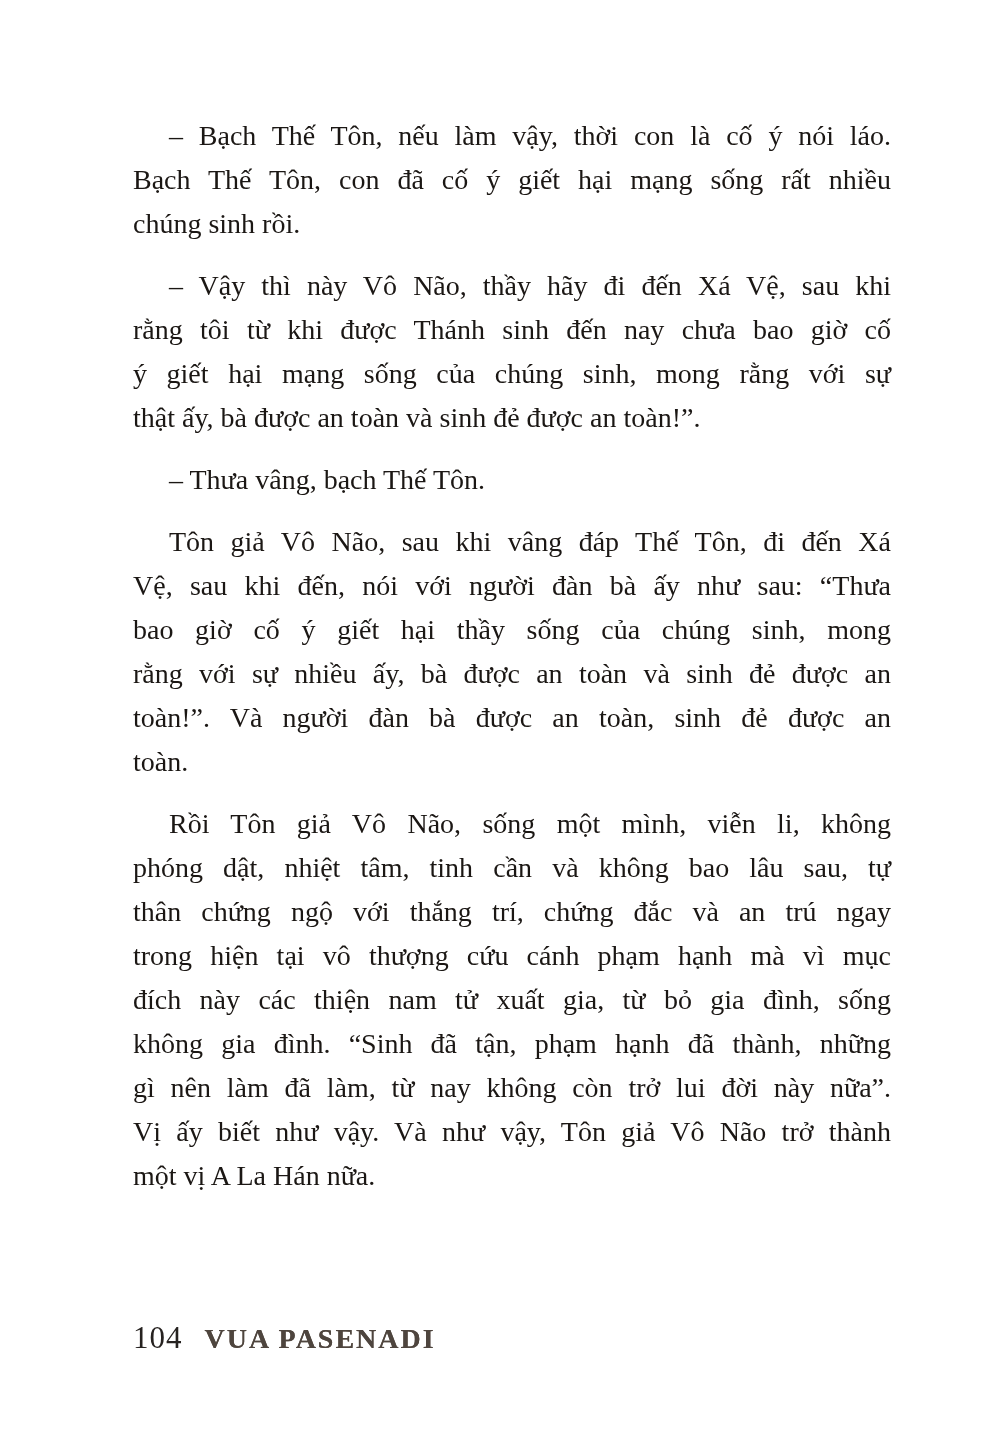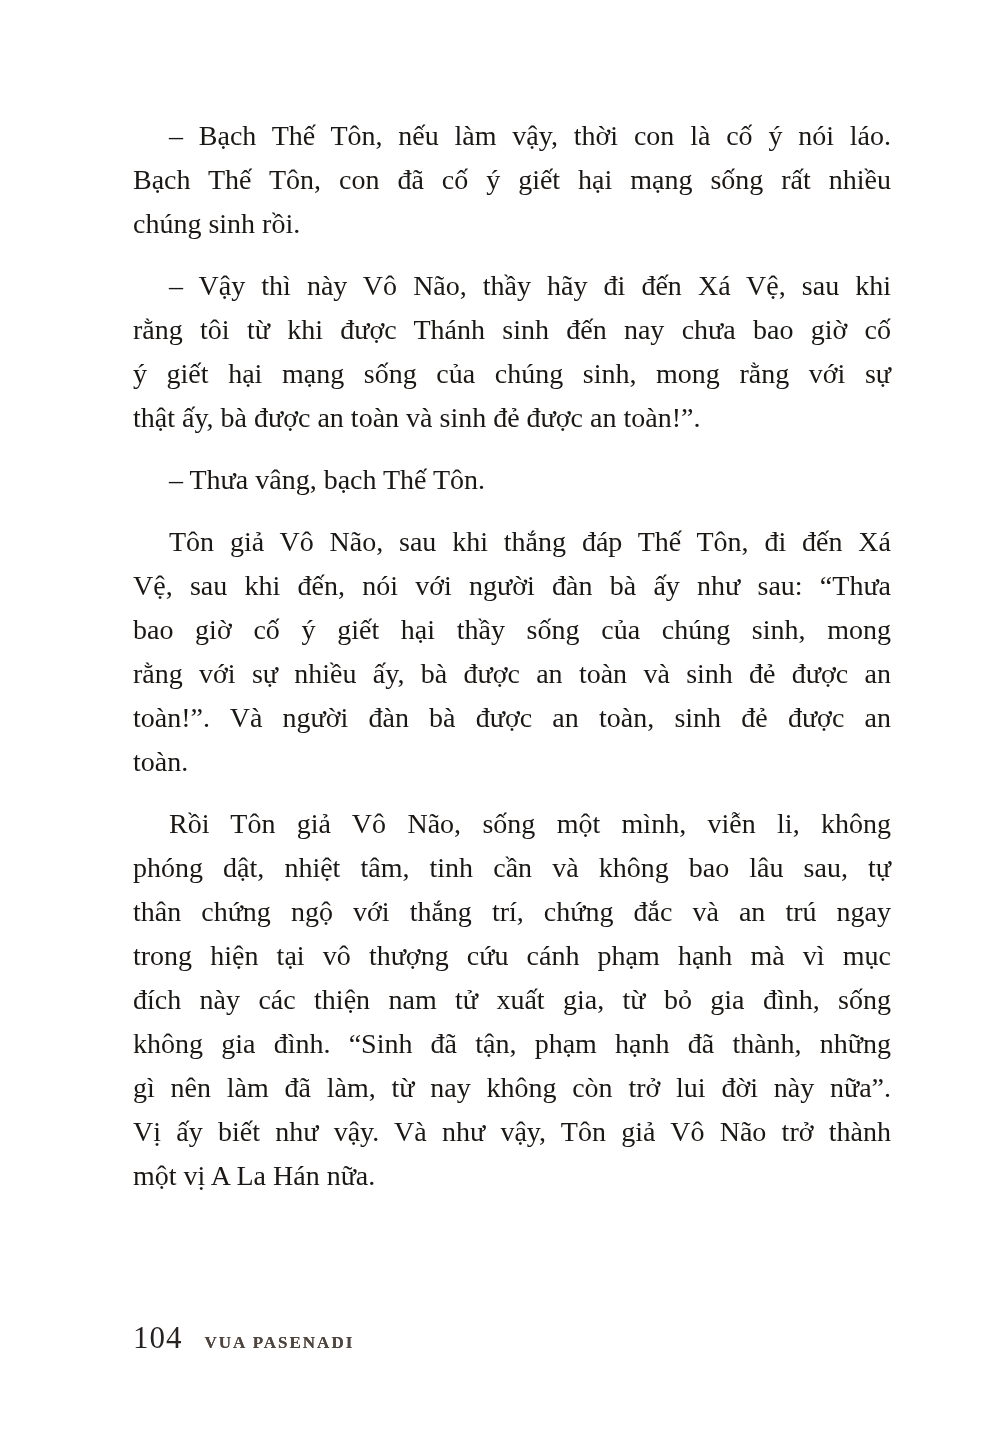--- a/index.html
+++ b/index.html
@@ -52,21 +52,21 @@
     align-items: baseline;
     gap: 22px;
     text-align: center;
   }
   .page-number {
     font-size: 31px;
     color: #262220;
     letter-spacing: 1px;
   }
   .running-title {
-    font-size: 17px;
+    font-size: 28px;
     font-weight: bold;
     color: #4e453e;
     letter-spacing: 2px;
     font-variant: small-caps;
     text-shadow: 0 0 0.4px #6a5f56;
   }
 </style>
 </head>
 <body>
 
@@ -82,21 +82,21 @@
       <div class="paragraph">
         <div class="text-line para-first">– Vậy thì này Vô Não, thầy hãy đi đến Xá Vệ, sau khi</div>
         <div class="text-line">rằng tôi từ khi được Thánh sinh đến nay chưa bao giờ cố</div>
         <div class="text-line">ý giết hại mạng sống của chúng sinh, mong rằng với sự</div>
         <div class="text-line para-last">thật ấy, bà được an toàn và sinh đẻ được an toàn!”.</div>
       </div>
       <div class="paragraph">
         <div class="text-line para-first para-last">– Thưa vâng, bạch Thế Tôn.</div>
       </div>
       <div class="paragraph">
-        <div class="text-line para-first">Tôn giả Vô Não, sau khi thắng đáp Thế Tôn, đi đến Xá</div>
+        <div class="text-line para-first">Tôn giả Vô Não, sau khi vâng đáp Thế Tôn, đi đến Xá</div>
         <div class="text-line">Vệ, sau khi đến, nói với người đàn bà ấy như sau: “Thưa</div>
         <div class="text-line">bao giờ cố ý giết hại thầy sống của chúng sinh, mong</div>
         <div class="text-line">rằng với sự nhiều ấy, bà được an toàn và sinh đẻ được an</div>
         <div class="text-line">toàn!”. Và người đàn bà được an toàn, sinh đẻ được an</div>
         <div class="text-line para-last">toàn.</div>
       </div>
       <div class="paragraph">
         <div class="text-line para-first">Rồi Tôn giả Vô Não, sống một mình, viễn li, không</div>
         <div class="text-line">phóng dật, nhiệt tâm, tinh cần và không bao lâu sau, tự</div>
         <div class="text-line">thân chứng ngộ với thắng trí, chứng đắc và an trú ngay</div>

